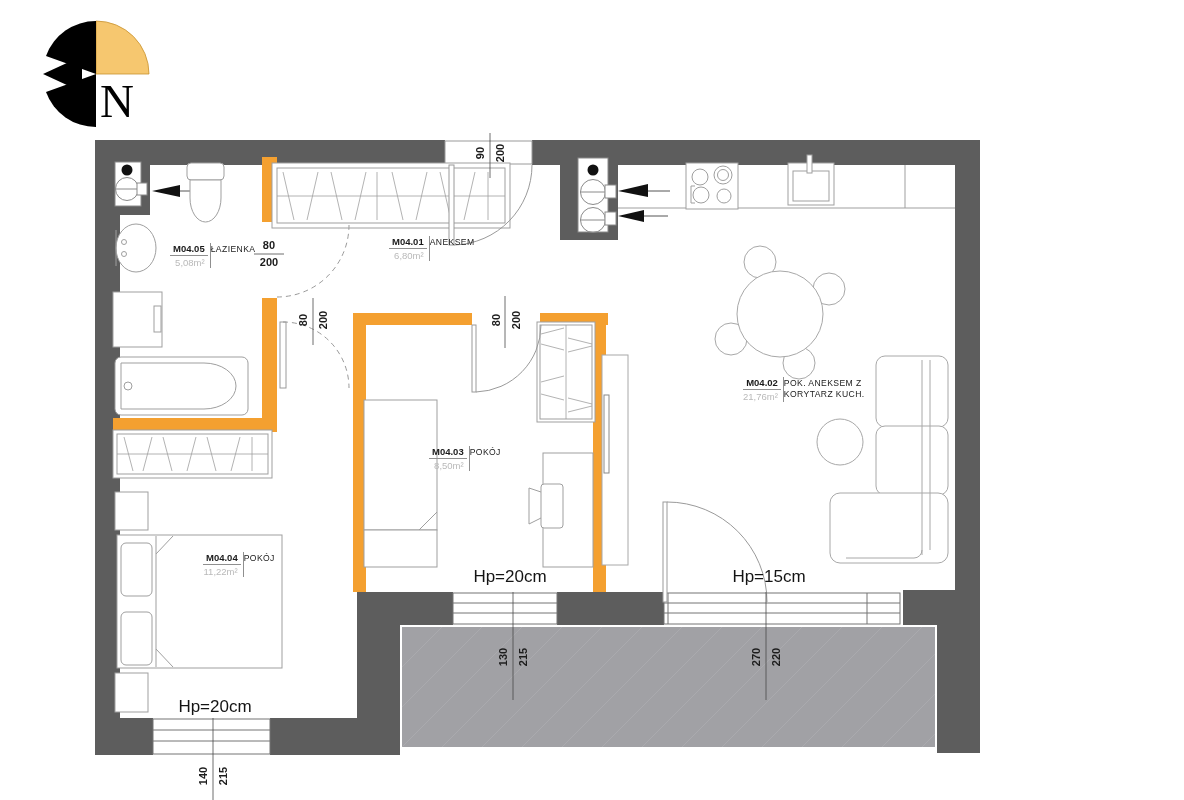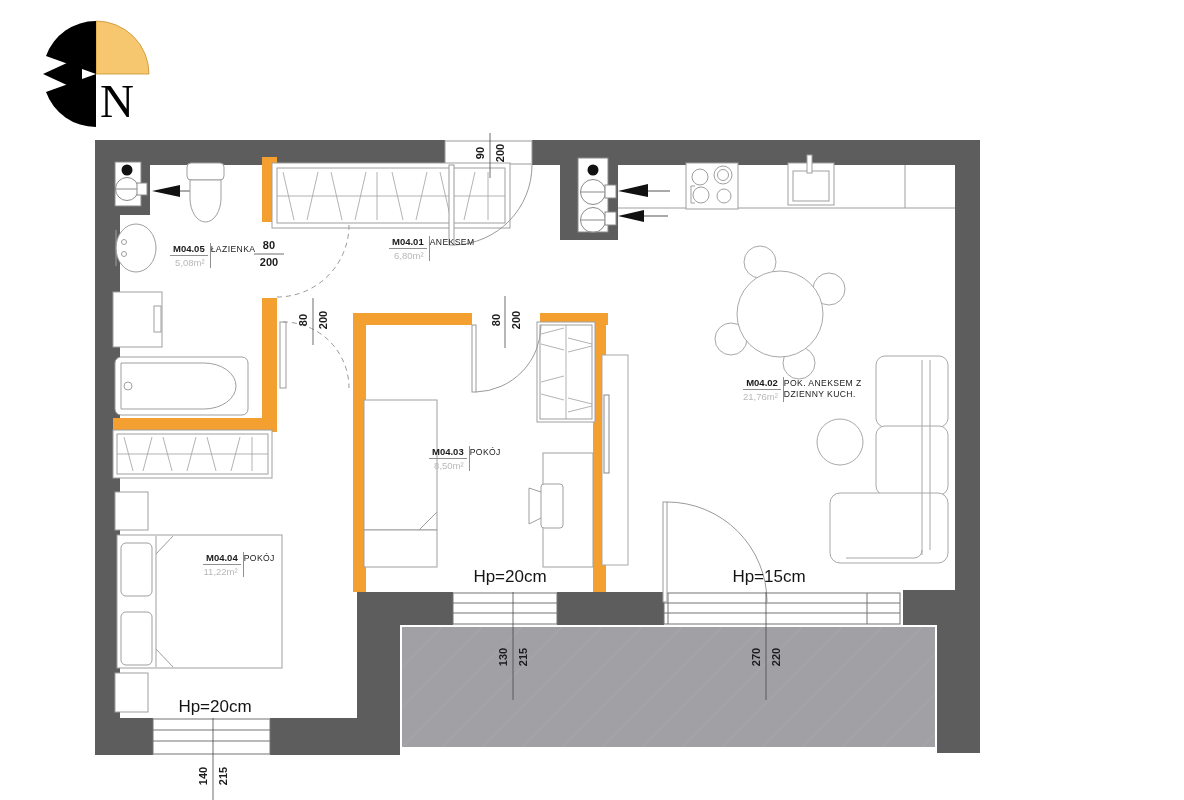--- a/index.html
+++ b/index.html
@@ -270,21 +270,21 @@
   <div class="rl-right">POKÓJ</div>
 </div>
 
 <div class="room-label" style="left:743px;top:377px">
   <div class="rl-left">
     <span class="rl-id">M04.02</span>
     <span class="rl-area">21,76m²</span>
   </div>
   <div class="rl-right">
     <div>POK. ANEKSEM Z</div>
-    <div>DZIENNY KUCH.</div>
+    <div>KORYTARZ KUCH.</div>
   </div>
 </div>
 
 <div class="dim-v" style="left:490px;top:153px">
   <span>90</span>
   <span>200</span>
 </div>
 <div class="dim-h" style="left:269px;top:254px">
   <span>80</span>
   <span>200</span>

